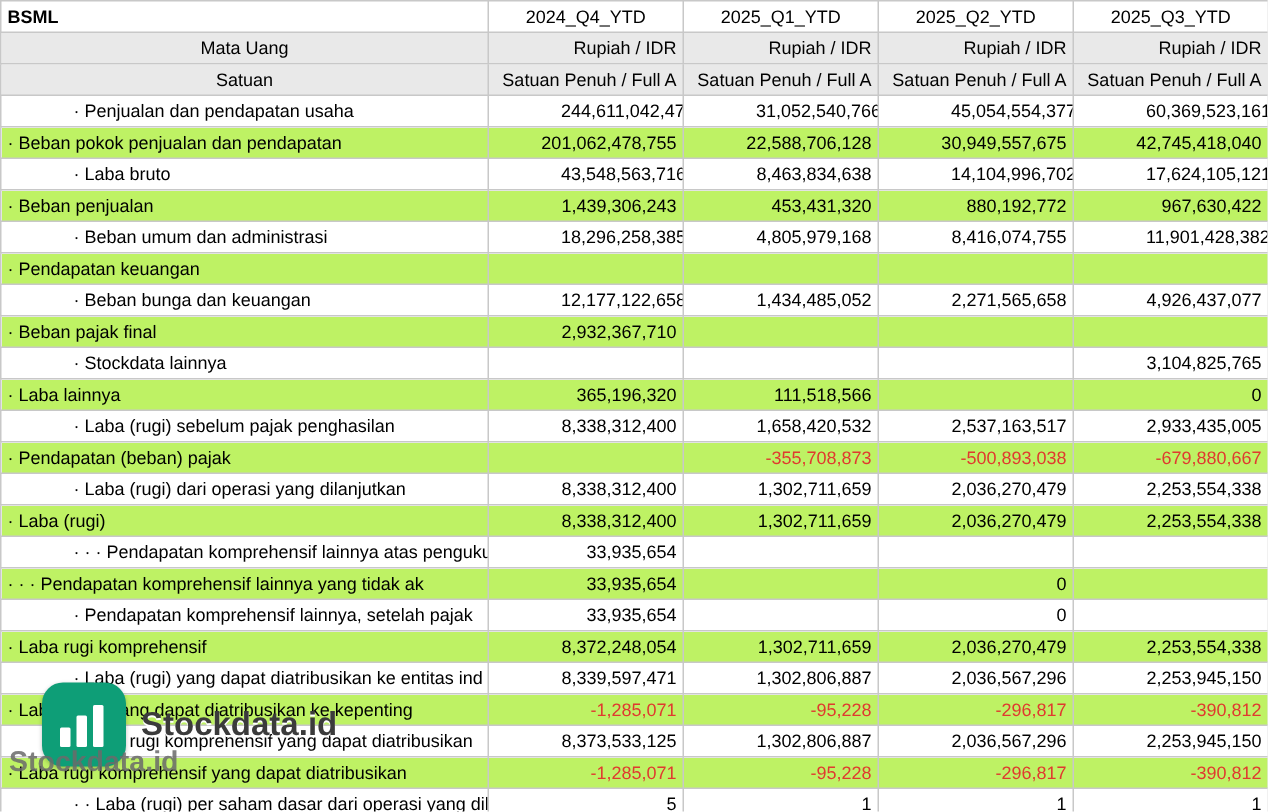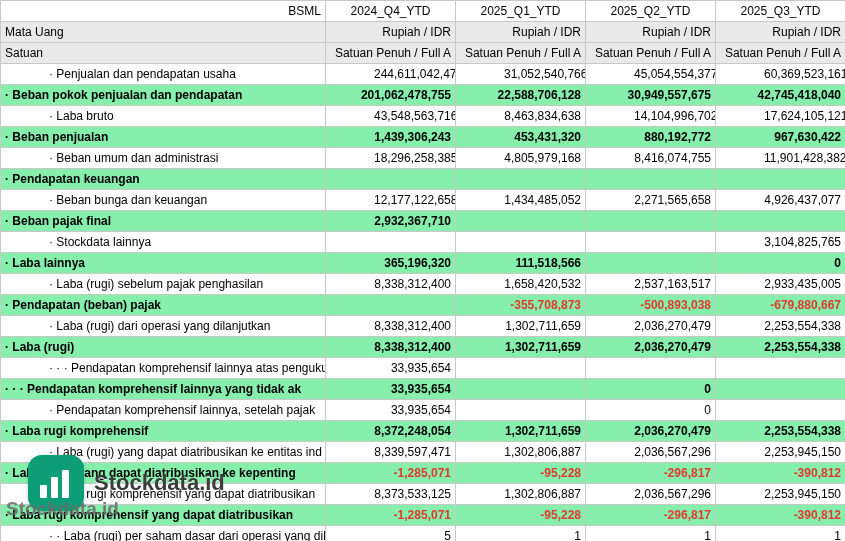--- a/index.html
+++ b/index.html
@@ -35,39 +35,39 @@
   col.c-val { width: 130px; }
   .hdr-row td {
     background: #ffffff;
     font-weight: bold;
     text-align: center;
     border: 1px solid #969696;
     height: 21px;
     line-height: 21px;
   }
   .hdr-row td.lbl {
-    text-align: right;
+    text-align: left;
+    font-weight: bold;
   }
   .sub-row td {
     background: #e9e9e9;
     text-align: right;
   }
   .sub-row td.lbl {
-    text-align: left;
+    text-align: center;
   }
   .row td.lbl {
     text-align: left;
     padding-left: 4px;
   }
   .row td.val {
     text-align: right;
   }
   .row.alt td {
-    background: #86efac;
-    font-weight: bold;
+    background: #bef264;
   }
   .row.white td {
     background: #ffffff;
     padding-left: 48px;
   }
   .neg {
     color: #e03a2f;
   }
   
   .wm {

